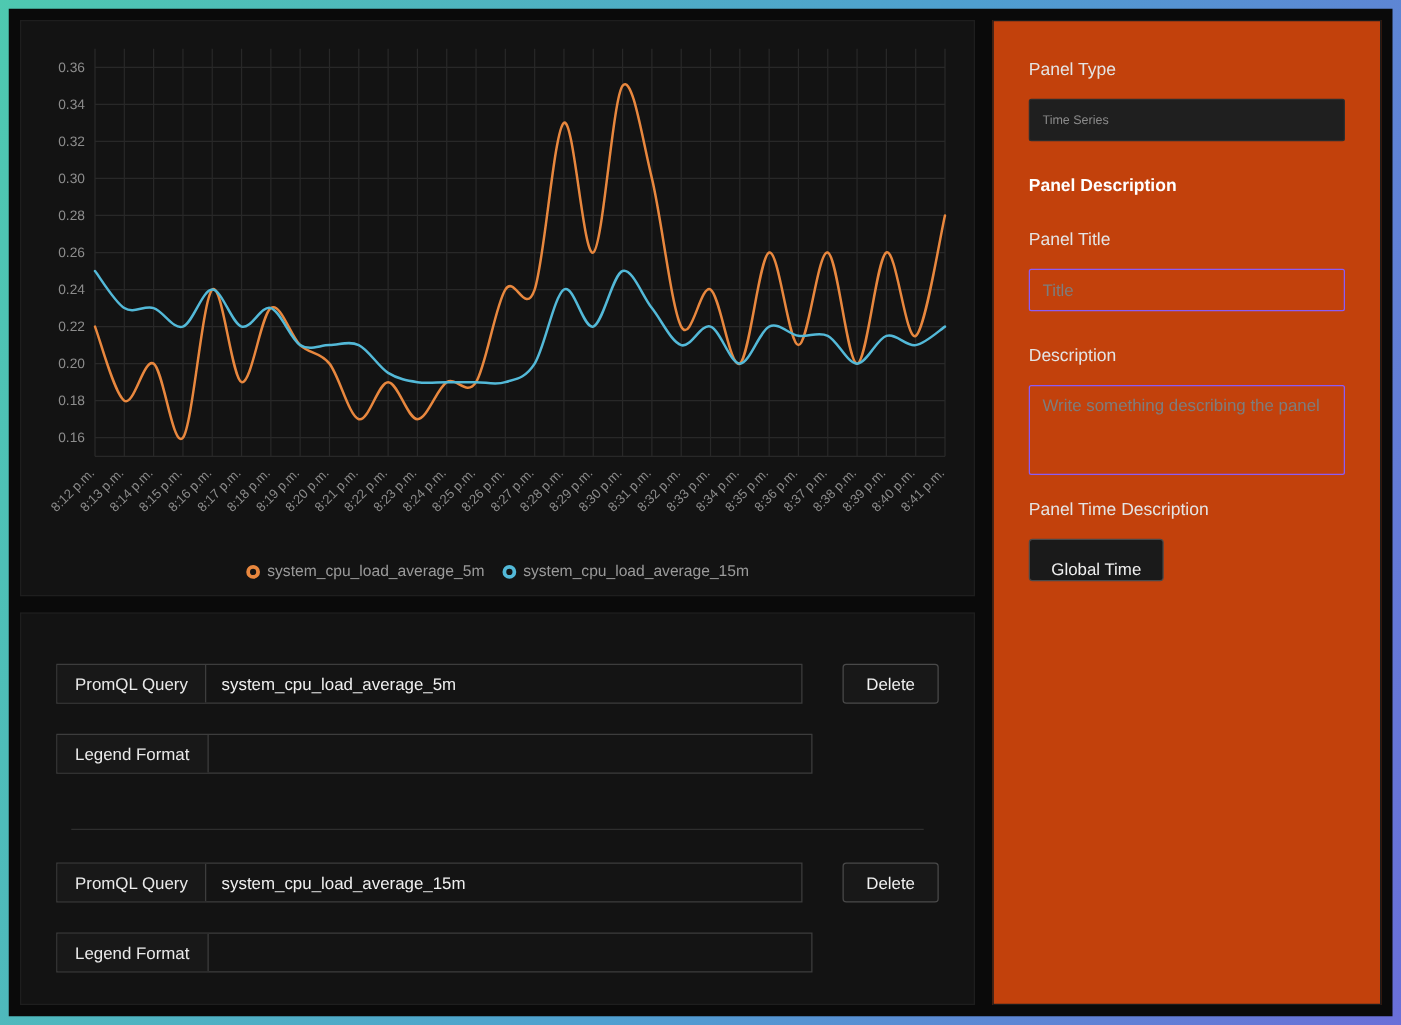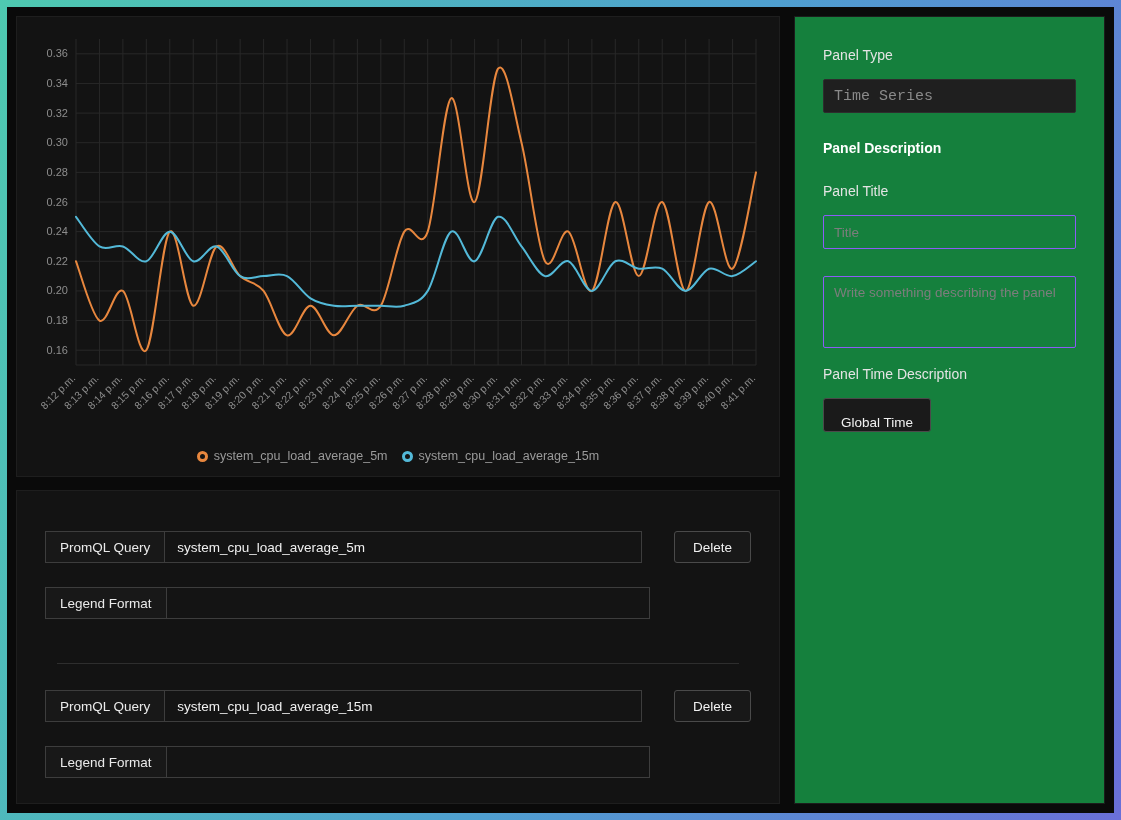--- a/index.html
+++ b/index.html
@@ -101,21 +101,21 @@
     font-family: "Liberation Sans", sans-serif;
   }
   .divider {
     border: none;
     border-top: 1px solid #2e2e2e;
     margin: 44px 12px 26px 12px;
   }
 
   .sidebar {
     flex: 1;
-    background: #15803d;
+    background: #c2410c;
     border: 1px solid #1c1c1c;
     padding: 30px 28px;
   }
   .side-label {
     color: #e4e4e4;
     font-size: 14px;
     margin-bottom: 16px;
   }
   .side-heading {
     color: #ffffff;
@@ -123,24 +123,24 @@
     font-weight: bold;
     margin-bottom: 27px;
   }
   .side-select {
     width: 100%;
     height: 34px;
     background: #1f1f1f;
     border: 1px solid #2d2d2d;
     border-radius: 2px;
     color: #8a8a8a;
-    font-size: 15px;
+    font-size: 10px;
     padding: 0 10px;
     margin-bottom: 27px;
-    font-family: Liberation Mono, monospace;
+    font-family: Liberation Sans, sans-serif;
     outline: none;
   }
   .side-input, .side-textarea {
     width: 100%;
     background: transparent;
     border: 1px solid #8b5cf6;
     border-radius: 2px;
     color: #f0f0f0;
     font-size: 13.5px;
     padding: 8px 10px;
@@ -312,20 +312,21 @@
 
     <aside class="sidebar">
       <div class="side-label">Panel Type</div>
       <input class="side-select" value="Time Series" style="">
 
       <div class="side-heading">Panel Description</div>
 
       <div class="side-label">Panel Title</div>
       <input class="side-input" placeholder="Title" style="">
 
+      <div class="side-label">Description</div>
       <textarea class="side-textarea" placeholder="Write something describing the panel" style=""></textarea>
 
       <div class="side-label">Panel Time Description</div>
       <button class="global-time-btn">Global Time</button>
     </aside>
 
   </div>
 </div>
 
 </body></html>

